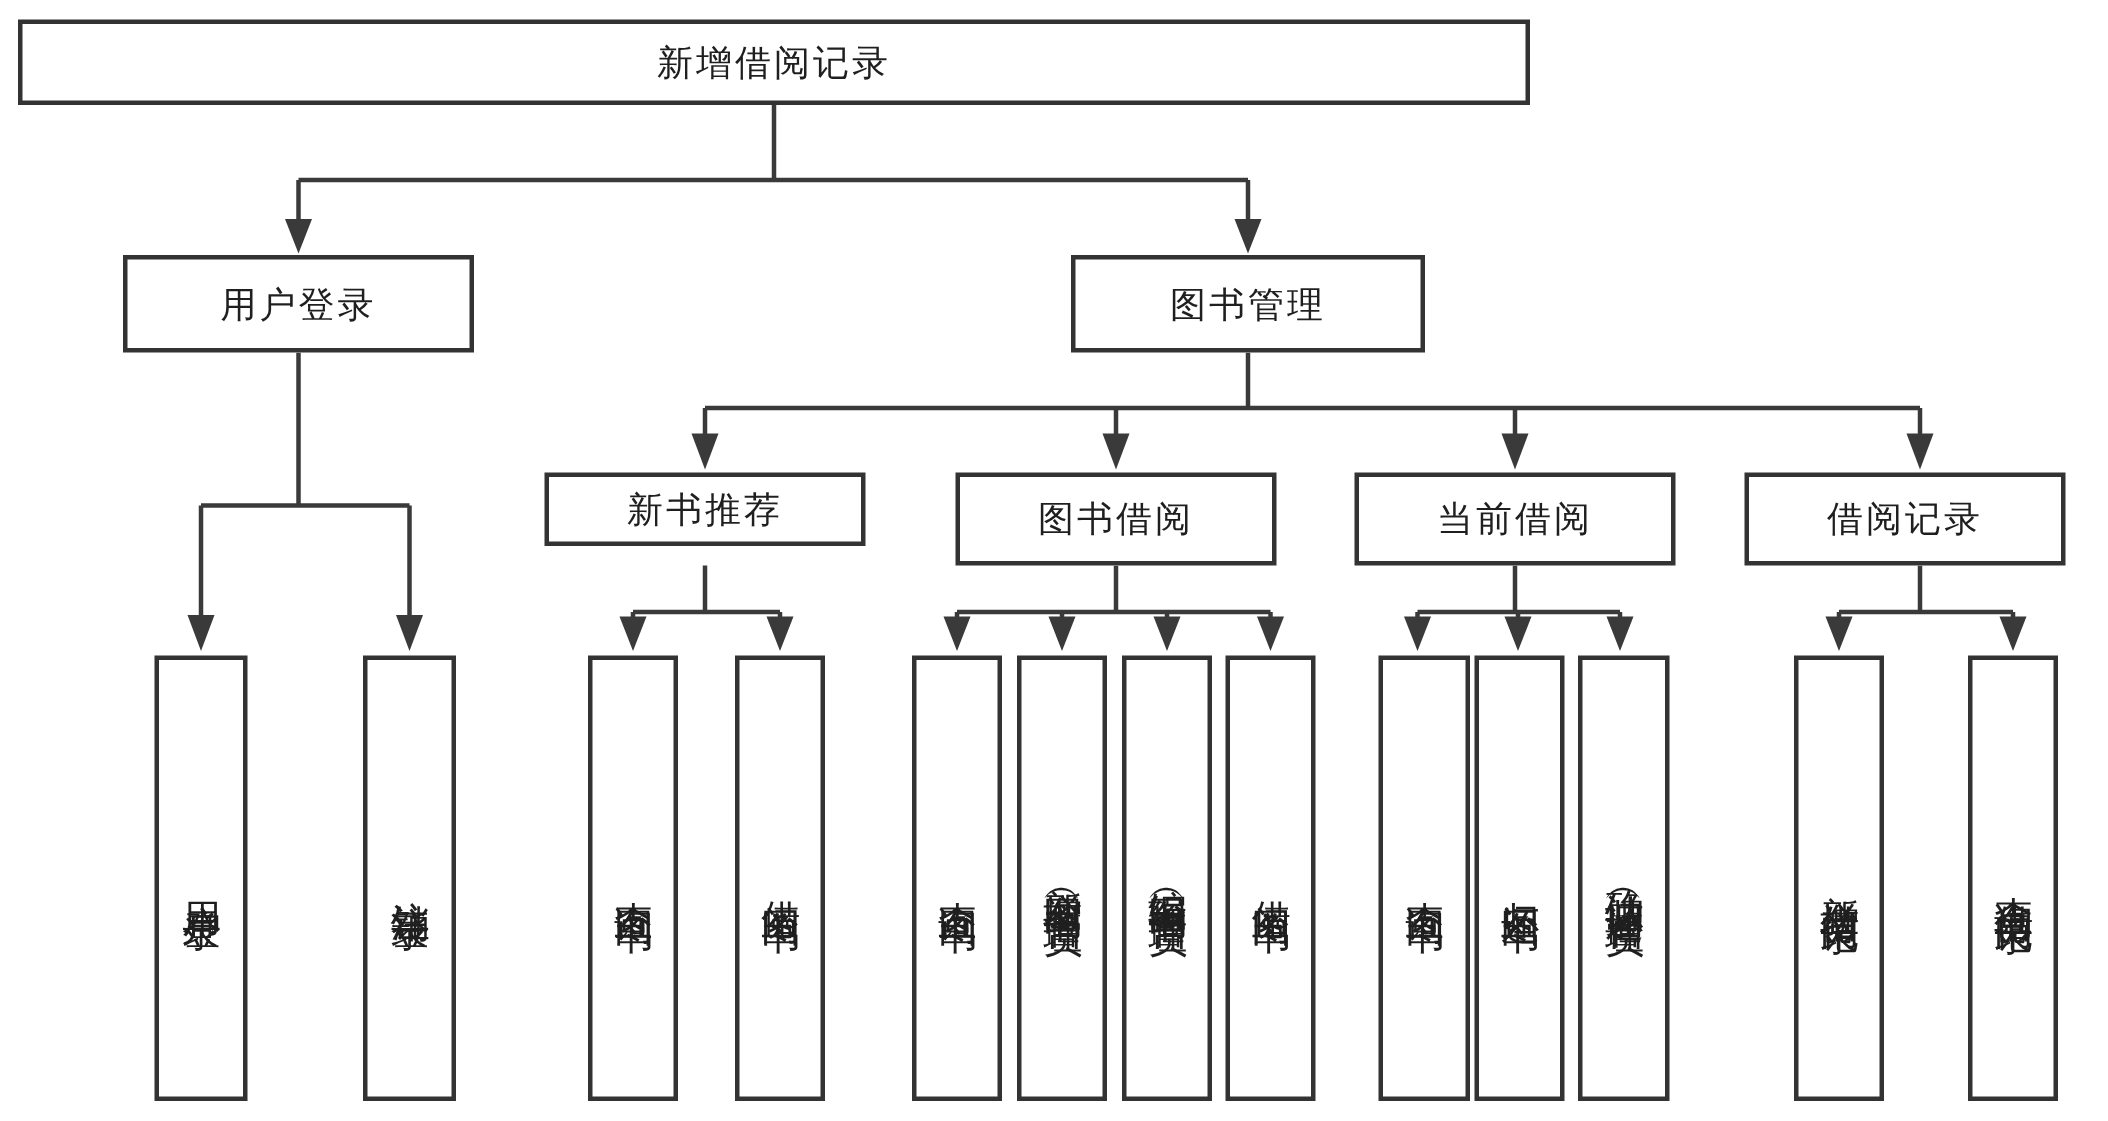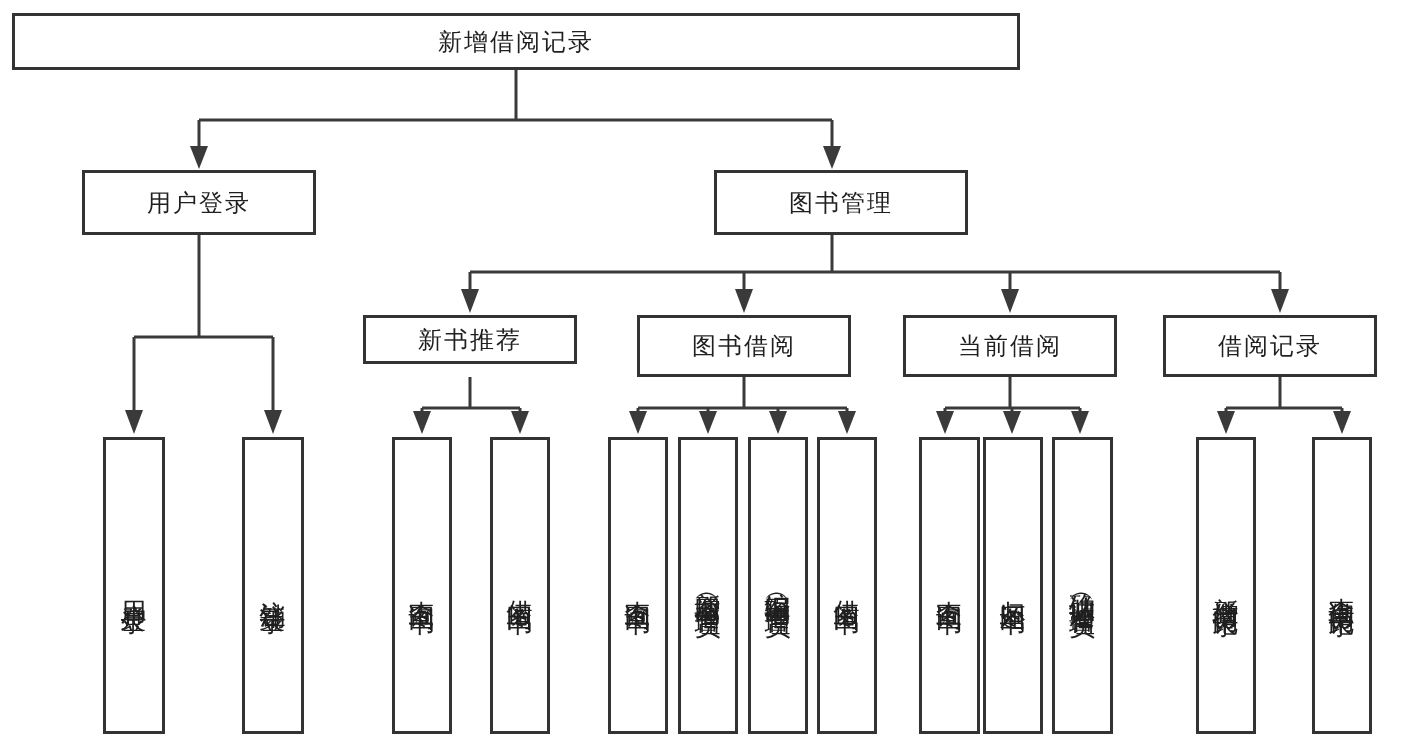--- a/index.html
+++ b/index.html
@@ -140,21 +140,21 @@
       <line x1="1226" y1="408" x2="1226" y2="414"></line>
       <polygon points="1217,411 1235,411 1226,434"></polygon>
       <line x1="1342" y1="408" x2="1342" y2="414"></line>
       <polygon points="1333,411 1351,411 1342,434"></polygon>
     </g>
   </svg>
 
   <div class="box h" style="left:12px; top:13px; width:1008px; height:57px;">新增借阅记录</div>
 
   <div class="box h" style="left:82px; top:170px; width:234px; height:65px;">用户登录</div>
-  <div class="box h" style="left:714px; top:170px; width:254px; height:65px;text-align:right;">图书管理</div>
+  <div class="box h" style="left:714px; top:170px; width:236px; height:65px;text-align:right;">图书管理</div>
 
   <div class="box h" style="left:363px; top:315px; width:214px; height:49px;">新书推荐</div>
   <div class="box h" style="left:903px; top:315px; width:214px; height:62px;">当前借阅</div>
   <div class="box h" style="left:637px; top:315px; width:214px; height:62px;">图书借阅</div>
   <div class="box h" style="left:1163px; top:315px; width:214px; height:62px;">借阅记录</div>
 
   <div class="box leaf" style="left:103px; top:437px; width:62px; height:297px;">用户登录</div>
   <div class="box leaf" style="left:242px; top:437px; width:62px; height:297px;">注销登录</div>
 
   <div class="box leaf" style="left:392px; top:437px; width:60px; height:297px;">查询图书</div>

